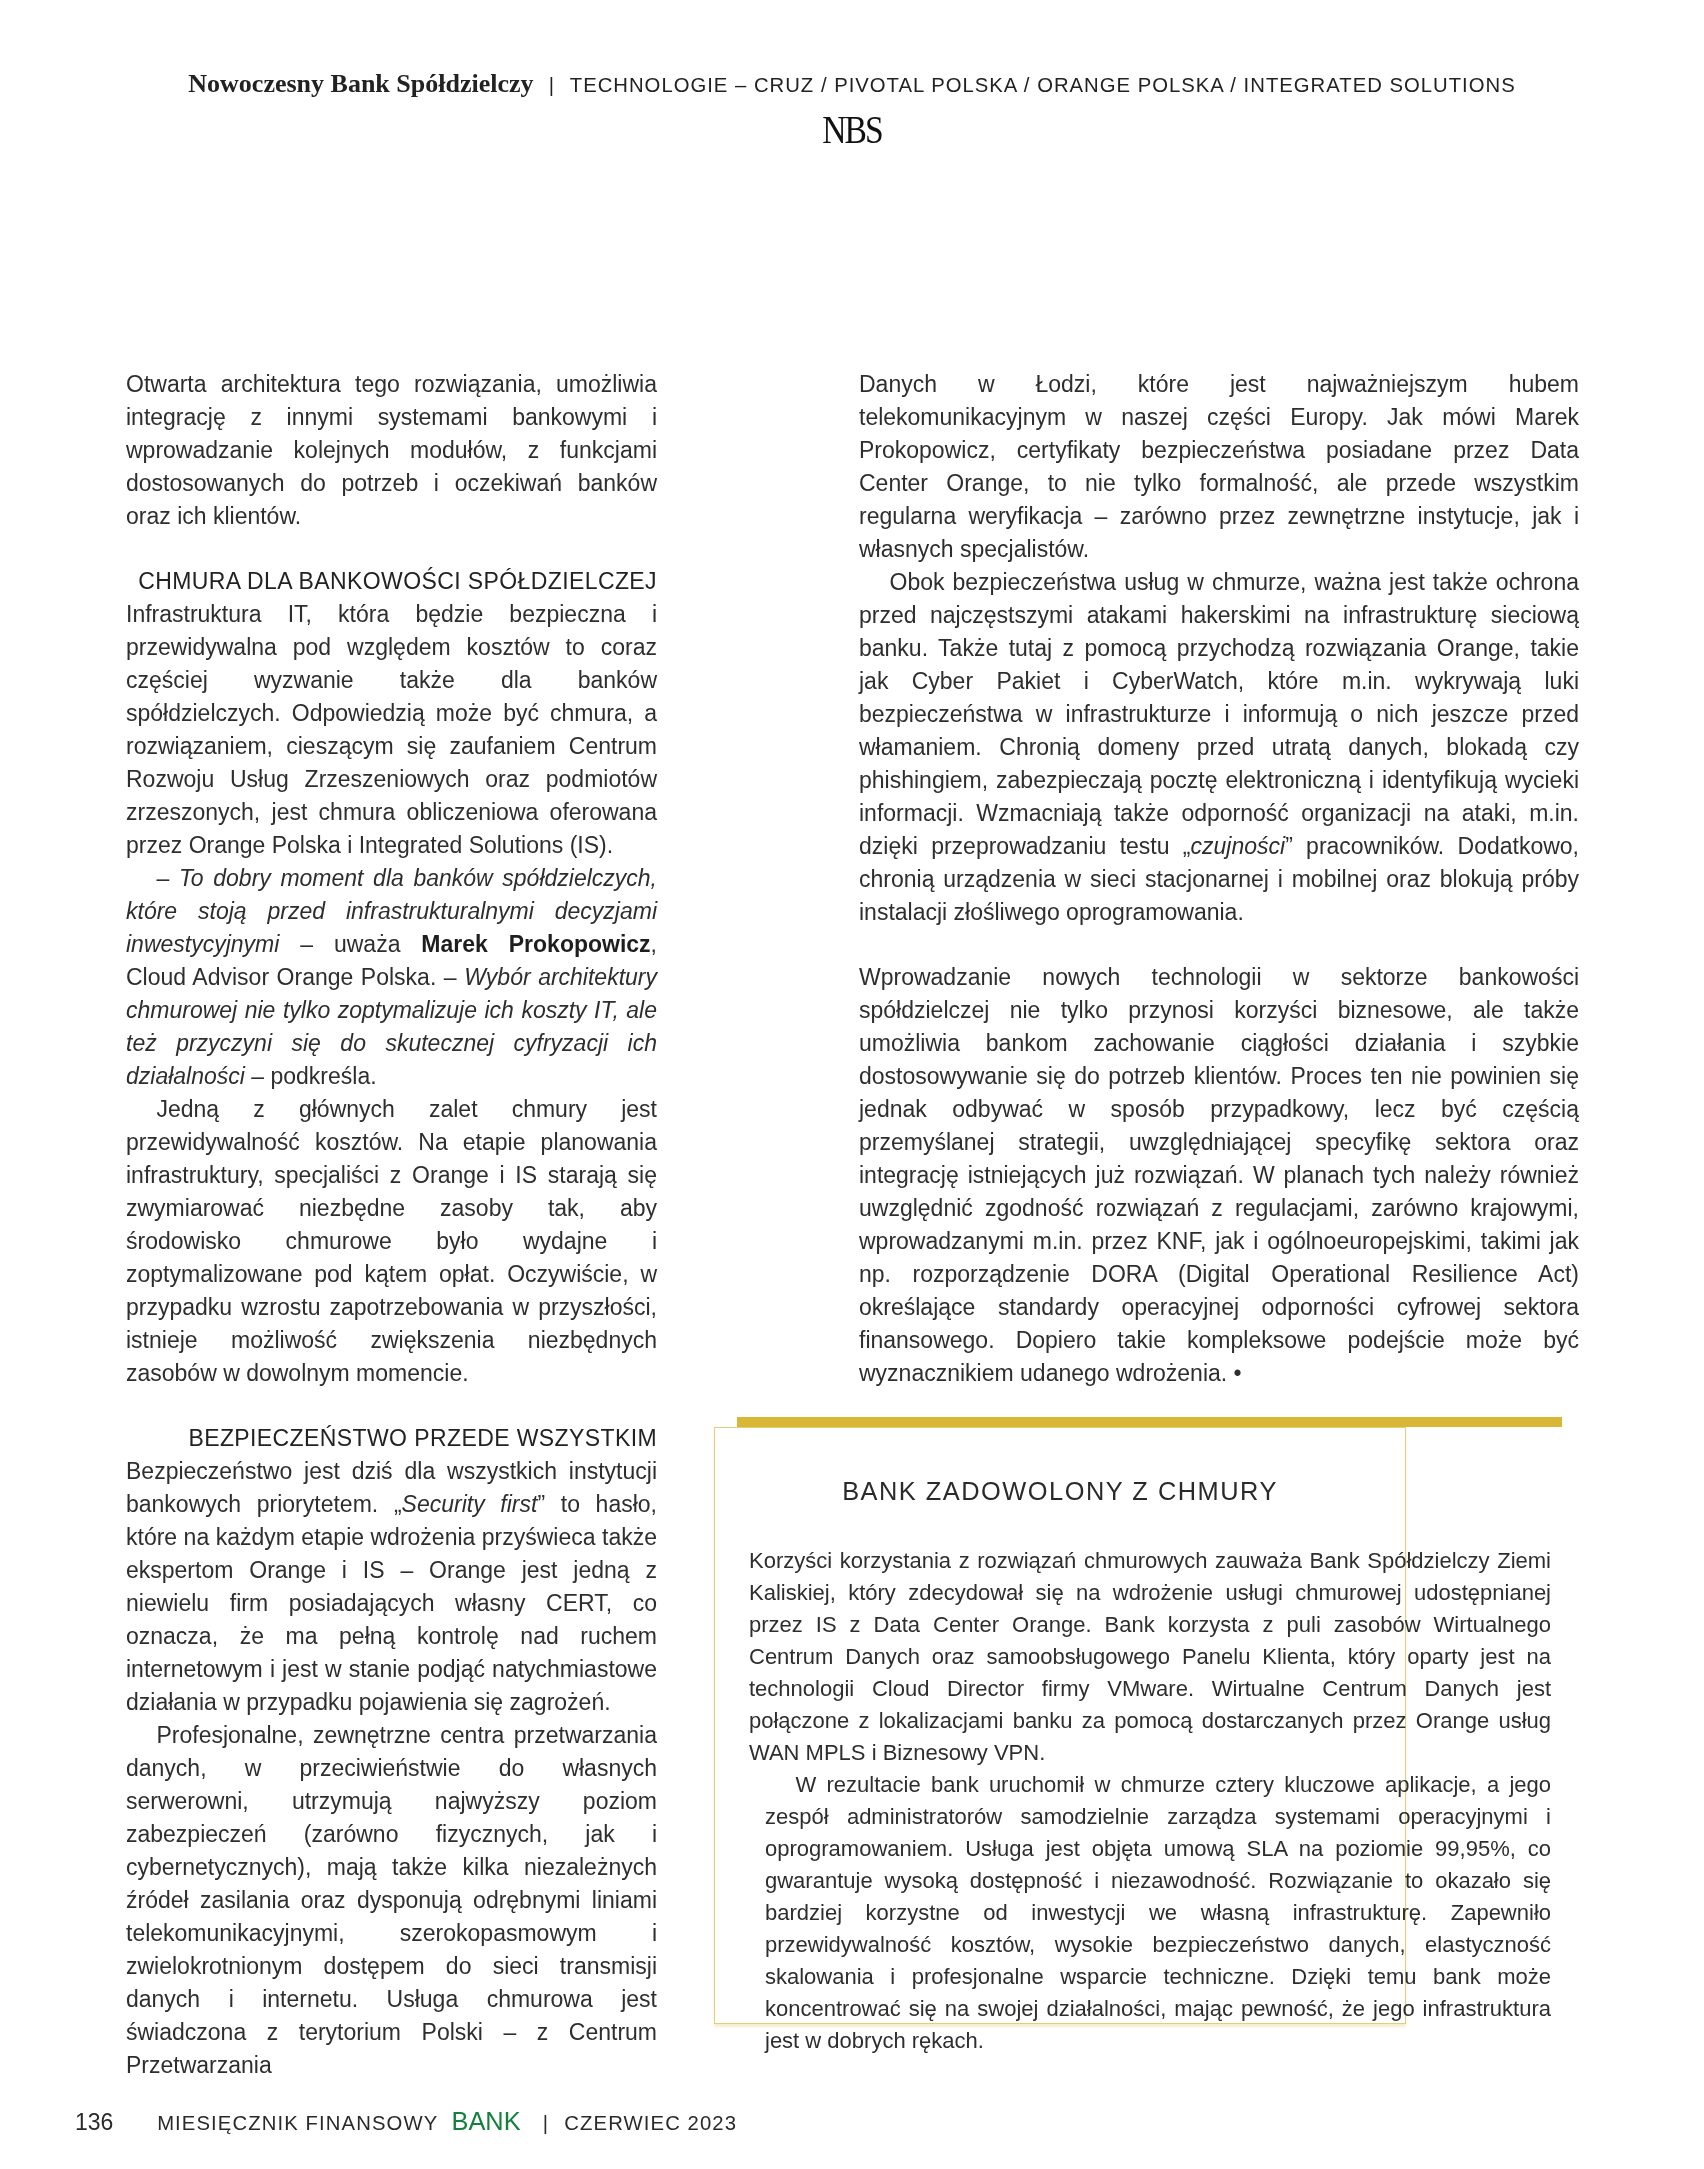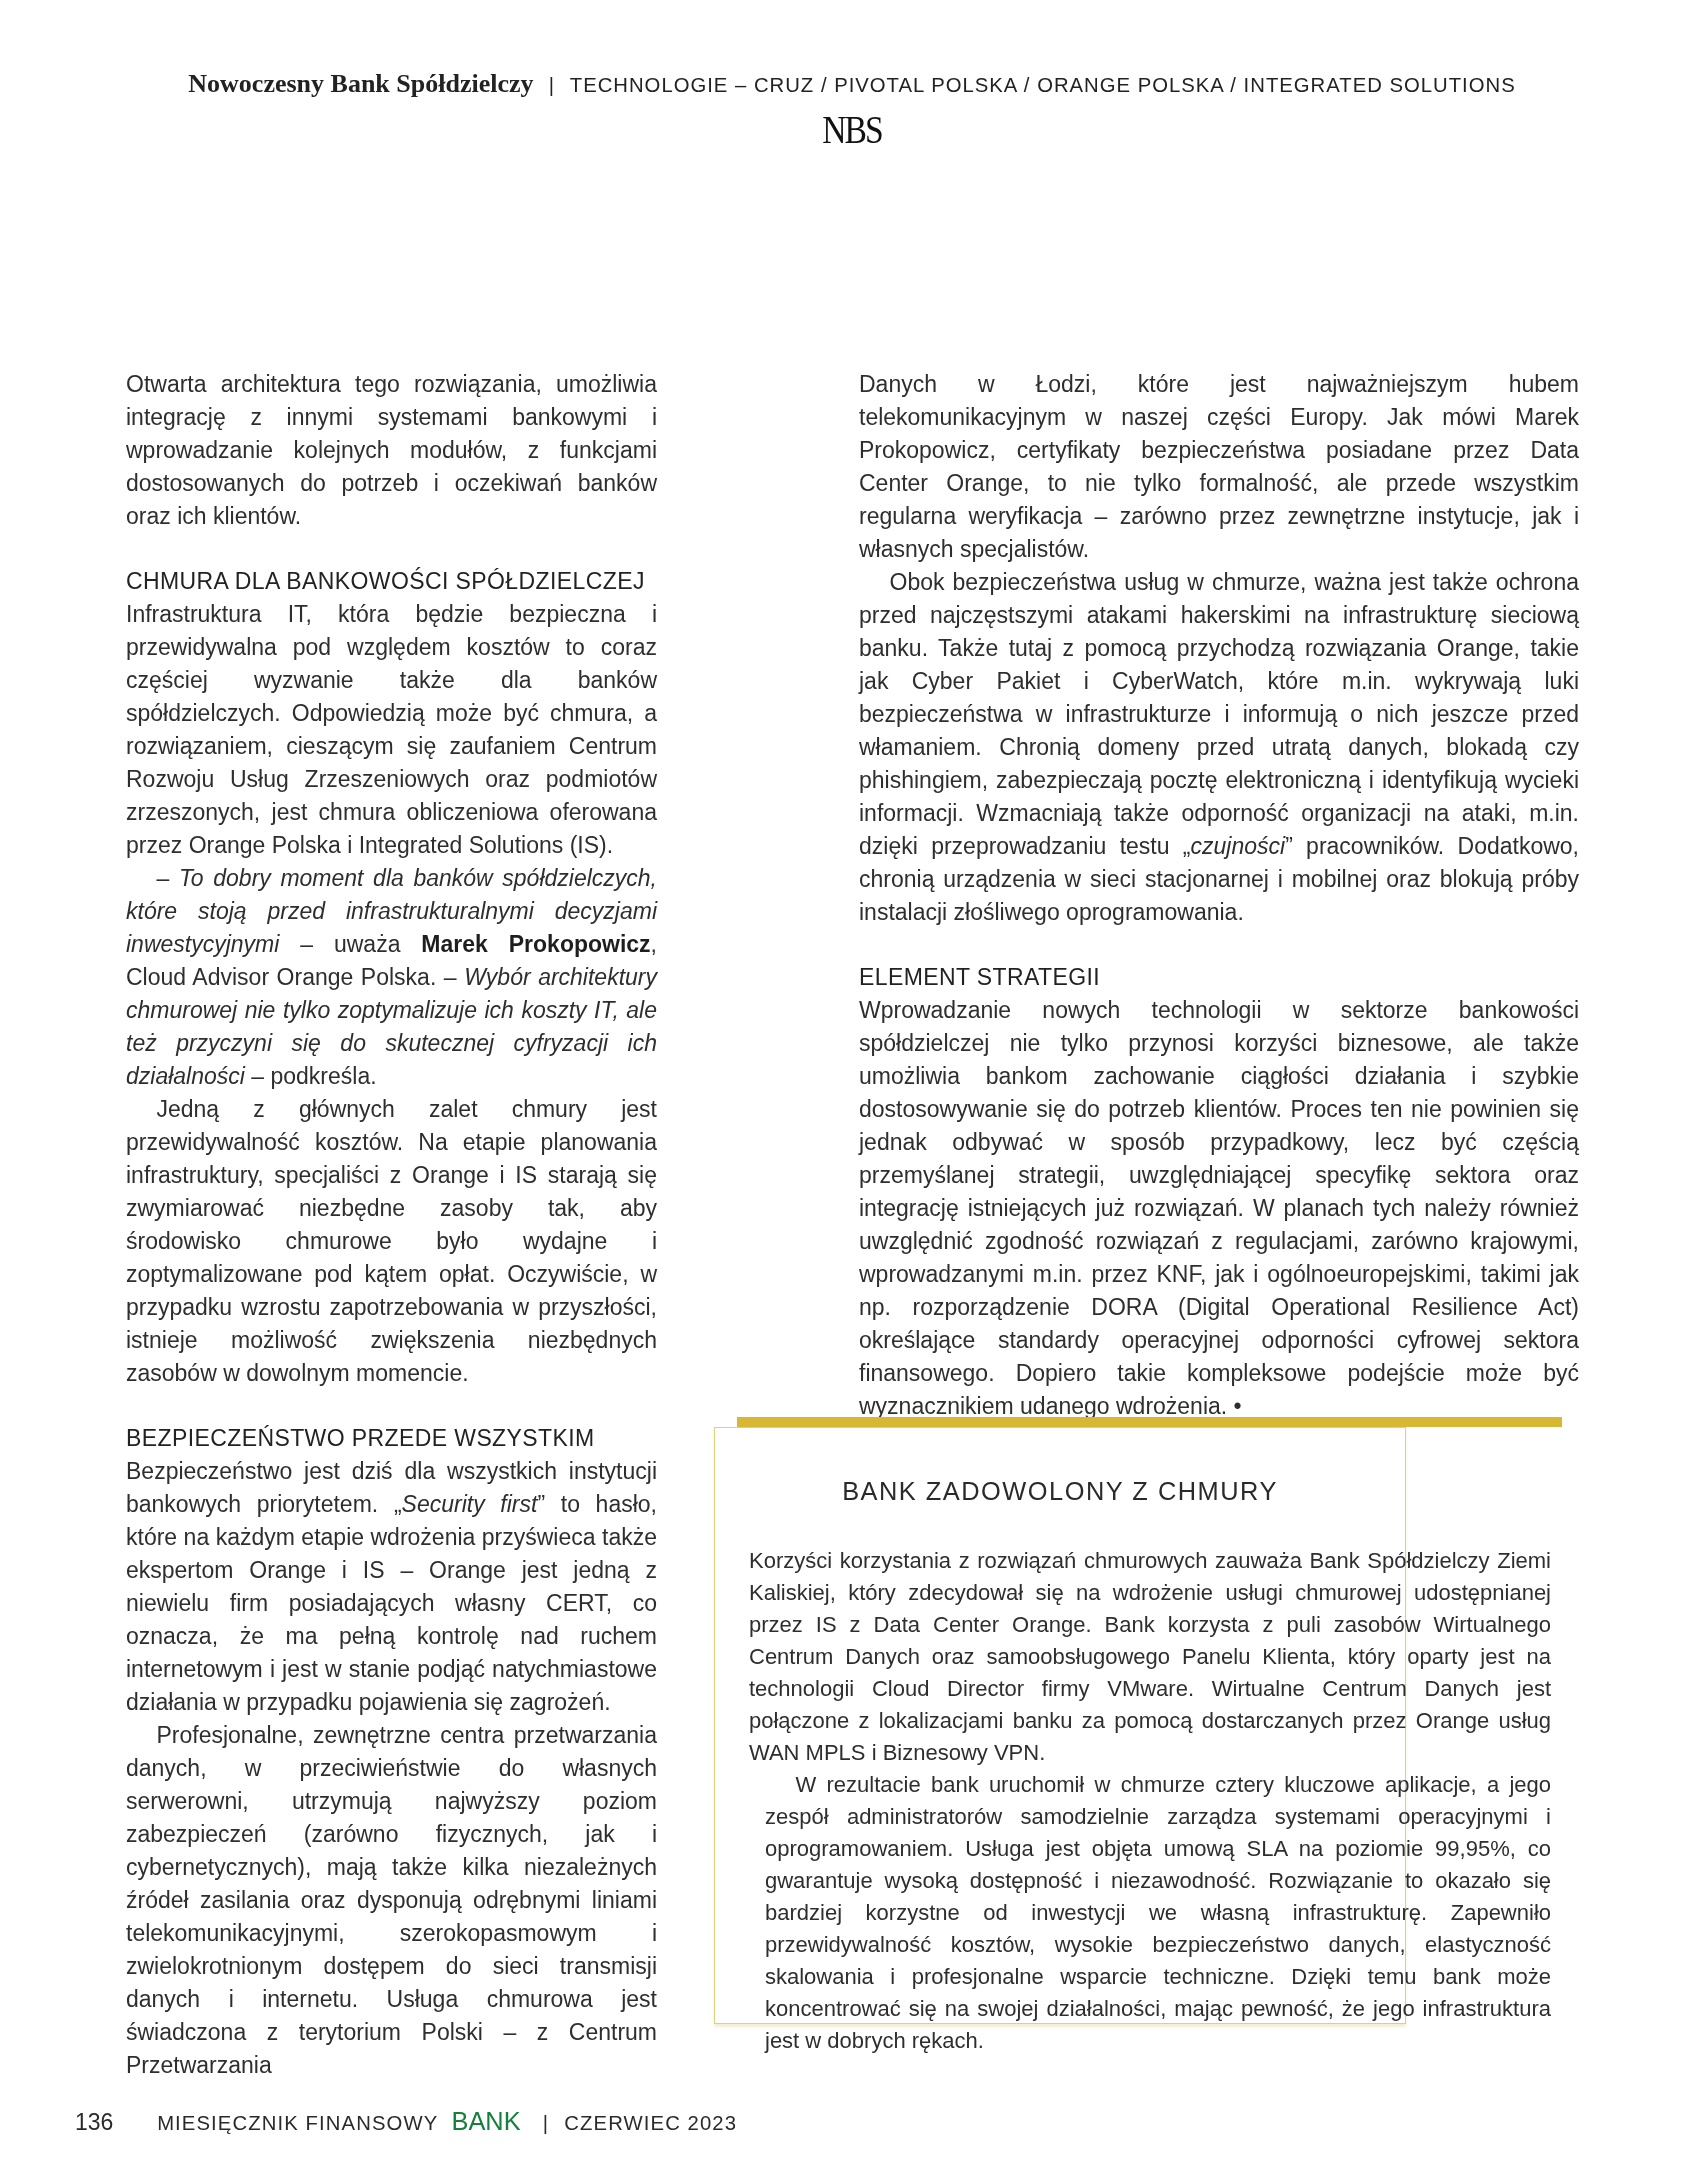--- a/index.html
+++ b/index.html
@@ -9,21 +9,21 @@
          font-size: 20.3px; letter-spacing: 1px; color: #222; white-space: nowrap; }
   .running-header .mag { font-family: Liberation Serif, serif; font-weight: bold;
          letter-spacing: 0; font-size: 26px; margin-top: 27px; }
   .running-header .sep { margin: 0 8.5px; }
   .nbs-logo { position: absolute; top: 105px; left: 0; width: 1704px; text-align: center;
          font-family: "Liberation Serif", "DejaVu Serif", serif; font-size: 41px; letter-spacing: -2.5px;
          transform: scaleX(0.82); transform-origin: center; color: #111; }
   .col { position: absolute; font-size: 23px; line-height: 33px; text-align: justify; color: #2e2e2e; }
   .col p { margin: 0; }
   .col p.indent { text-indent: 30.5px; }
-  .col h2 { margin: 0; font-weight: normal; font-size: 23px; line-height: 33px; text-align: left;
+  .col h2 { margin: 0; font-weight: normal; font-size: 23px; line-height: 33px; text-align: right;
          letter-spacing: 0.4px; color: #222; }
   .col .gap { height: 32px; }
   .col-left { left: 102px; top: 368px; width: 531px; margin-left: 24px; }
   .col-right { left: 859px; top: 368px; width: 720px; }
   .col-right .gap { height: 32px; }
   em { font-style: italic; }
   strong { font-weight: bold; color: #1e1e1e; }
   .box-bar { position: absolute; left: 737px; top: 1417px; width: 825px; height: 10.2px; background: #d8b734; }
   .box { position: absolute; left: 714px; top: 1427px; width: 692px; height: 597px;
          border: 1.7px solid #e2cf7c; box-sizing: border-box; box-shadow: 0 2.5px 2.5px rgba(226,207,124,0.35); }
@@ -60,21 +60,20 @@
   <div class="gap"></div>
   <h2>BEZPIECZEŃSTWO PRZEDE WSZYSTKIM</h2>
   <p><span>Bezpieczeństwo jest dziś dla wszystkich instytucji bankowych priorytetem. „</span><em>Security first</em><span>” to hasło, które na każdym etapie wdrożenia przyświeca także ekspertom Orange i IS – Orange jest jedną z niewielu firm posiadających własny CERT, co oznacza, że ma pełną kontrolę nad ruchem internetowym i jest w stanie podjąć natychmiastowe działania w przypadku pojawienia się zagrożeń.</span></p>
   <p class="indent">Profesjonalne, zewnętrzne centra przetwarzania danych, w przeciwieństwie do własnych serwerowni, utrzymują najwyższy poziom zabezpieczeń (zarówno fizycznych, jak i cybernetycznych), mają także kilka niezależnych źródeł zasilania oraz dysponują odrębnymi liniami telekomunikacyjnymi, szerokopasmowym i zwielokrotnionym dostępem do sieci transmisji danych i internetu. Usługa chmurowa jest świadczona z terytorium Polski – z Centrum Przetwarzania</p>
 </div>
 
 <div class="col col-right">
   <p>Danych w Łodzi, które jest najważniejszym hubem telekomunikacyjnym w naszej części Europy. Jak mówi Marek Prokopowicz, certyfikaty bezpieczeństwa posiadane przez Data Center Orange, to nie tylko formalność, ale przede wszystkim regularna weryfikacja – zarówno przez zewnętrzne instytucje, jak i własnych specjalistów.</p>
   <p class="indent"><span>Obok bezpieczeństwa usług w chmurze, ważna jest także ochrona przed najczęstszymi atakami hakerskimi na infrastrukturę sieciową banku. Także tutaj z pomocą przychodzą rozwiązania Orange, takie jak Cyber Pakiet i CyberWatch, które m.in. wykrywają luki bezpieczeństwa w infrastrukturze i informują o nich jeszcze przed włamaniem. Chronią domeny przed utratą danych, blokadą czy phishingiem, zabezpieczają pocztę elektroniczną i identyfikują wycieki informacji. Wzmacniają także odporność organizacji na ataki, m.in. dzięki przeprowadzaniu testu „</span><em>czujności</em><span>” pracowników. Dodatkowo, chronią urządzenia w sieci stacjonarnej i mobilnej oraz blokują próby instalacji złośliwego oprogramowania.</span></p>
   <div class="gap"></div>
-  <h2>ELEMENT STRATEGII</h2>
   <p>Wprowadzanie nowych technologii w sektorze bankowości spółdzielczej nie tylko przynosi korzyści biznesowe, ale także umożliwia bankom zachowanie ciągłości działania i szybkie dostosowywanie się do potrzeb klientów. Proces ten nie powinien się jednak odbywać w sposób przypadkowy, lecz być częścią przemyślanej strategii, uwzględniającej specyfikę sektora oraz integrację istniejących już rozwiązań. W planach tych należy również uwzględnić zgodność rozwiązań z regulacjami, zarówno krajowymi, wprowadzanymi m.in. przez KNF, jak i ogólnoeuropejskimi, takimi jak np. rozporządzenie DORA (Digital Operational Resilience Act) określające standardy operacyjnej odporności cyfrowej sektora finansowego. Dopiero takie kompleksowe podejście może być wyznacznikiem udanego wdrożenia. •</p>
 </div>
 
 <div class="box-bar"></div>
 <div class="box">
   <h3>BANK ZADOWOLONY Z CHMURY</h3>
   <div class="box-body">
     <p>Korzyści korzystania z rozwiązań chmurowych zauważa Bank Spółdzielczy Ziemi Kaliskiej, który zdecydował się na wdrożenie usługi chmurowej udostępnianej przez IS z Data Center Orange. Bank korzysta z puli zasobów Wirtualnego Centrum Danych oraz samoobsługowego Panelu Klienta, który oparty jest na technologii Cloud Director firmy VMware. Wirtualne Centrum Danych jest połączone z lokalizacjami banku za pomocą dostarczanych przez Orange usług WAN MPLS i Biznesowy VPN.</p>
     <p class="indent">W rezultacie bank uruchomił w chmurze cztery kluczowe aplikacje, a jego zespół administratorów samodzielnie zarządza systemami operacyjnymi i oprogramowaniem. Usługa jest objęta umową SLA na poziomie 99,95%, co gwarantuje wysoką dostępność i niezawodność. Rozwiązanie to okazało się bardziej korzystne od inwestycji we własną infrastrukturę. Zapewniło przewidywalność kosztów, wysokie bezpieczeństwo danych, elastyczność skalowania i profesjonalne wsparcie techniczne. Dzięki temu bank może koncentrować się na swojej działalności, mając pewność, że jego infrastruktura jest w dobrych rękach.</p>
   </div>

